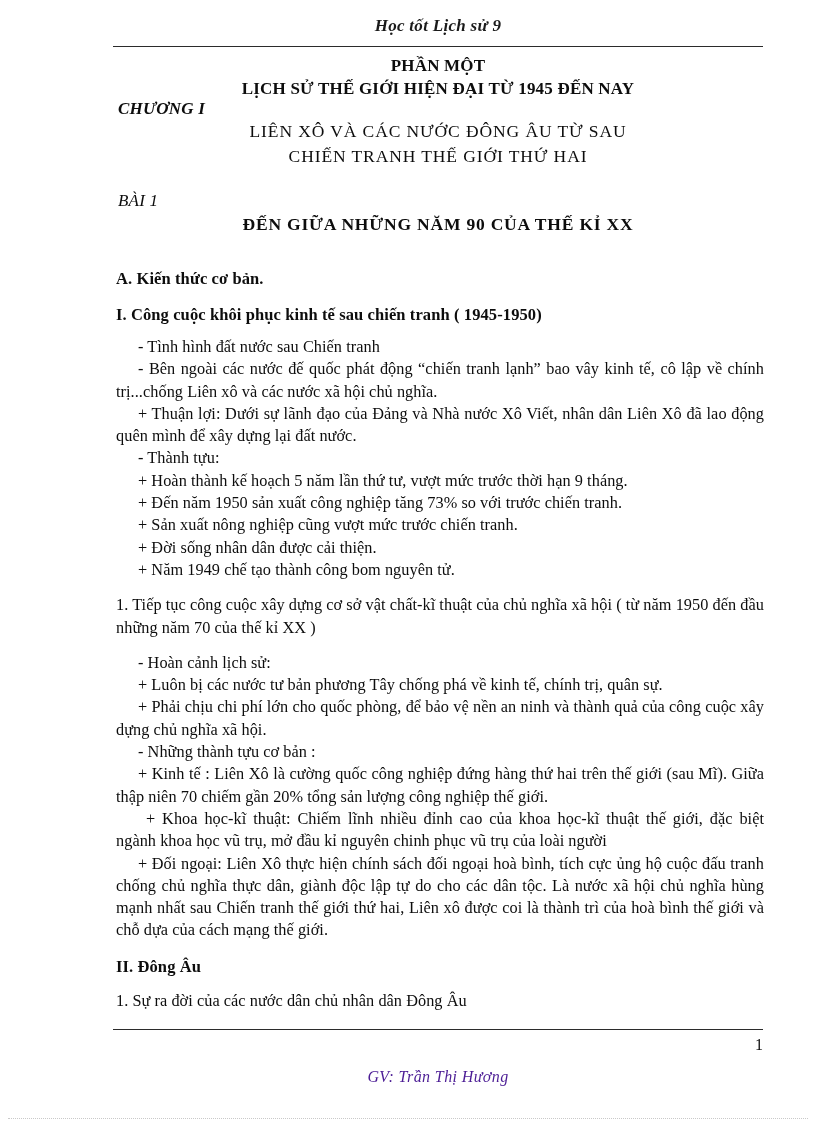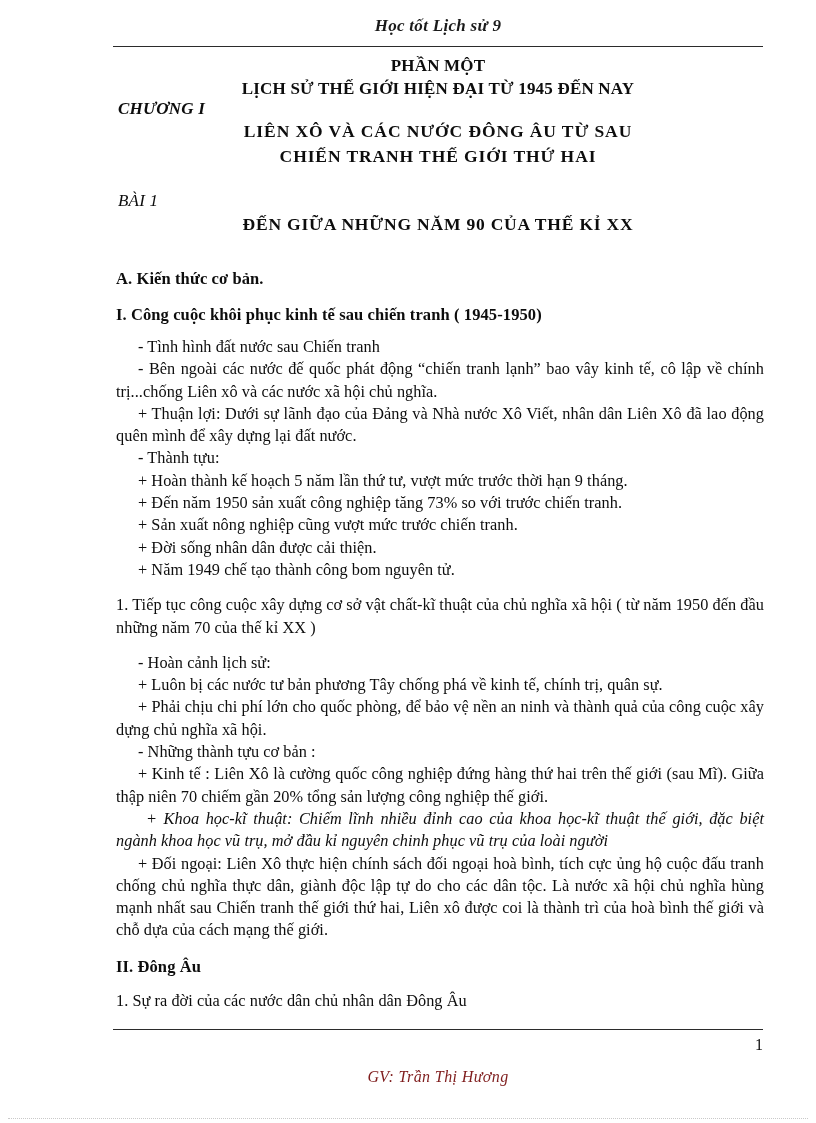--- a/index.html
+++ b/index.html
@@ -74,21 +74,21 @@
   }
 
   .chapter-title {
     position: absolute;
     left: 113px;
     top: 119px;
     width: 650px;
     text-align: center;
   }
   .chapter-title .ct-line {
-    font-weight: bold;
+    font-weight: normal;
     font-size: 17.5px;
     line-height: 25px;
     letter-spacing: 0.9px;
   }
 
   .bai {
     position: absolute;
     left: 118px;
     top: 191px;
     font-weight: normal;
@@ -135,21 +135,20 @@
     text-align: justify;
     text-justify: inter-word;
     letter-spacing: 0.05px;
   }
   p.indent { text-indent: 22px; }
   p.indent-lg { text-indent: 30px; }
   p.noind { text-indent: 0; }
   p.gap-top { margin-top: 13px; }
 
   .italic-note {
-    font-style: italic;
     font-size: 15.6px;
     line-height: 21px;
     letter-spacing: 0.1px;
   }
 
   
   .rule-bottom {
     position: absolute;
     left: 113px;
     top: 1029px;
@@ -168,21 +167,21 @@
   }
   .footer-gv {
     position: absolute;
     left: 113px;
     top: 1068px;
     width: 650px;
     text-align: center;
     font-style: italic;
     font-size: 16px;
     letter-spacing: 0.4px;
-    color: #7f1d1d;
+    color: #4c1d95;
   }
   .page-edge {
     position: absolute;
     left: 8px;
     top: 1118px;
     width: 800px;
     height: 0;
     border-top: 1px dotted #c9c9c9;
   }
 </style>

